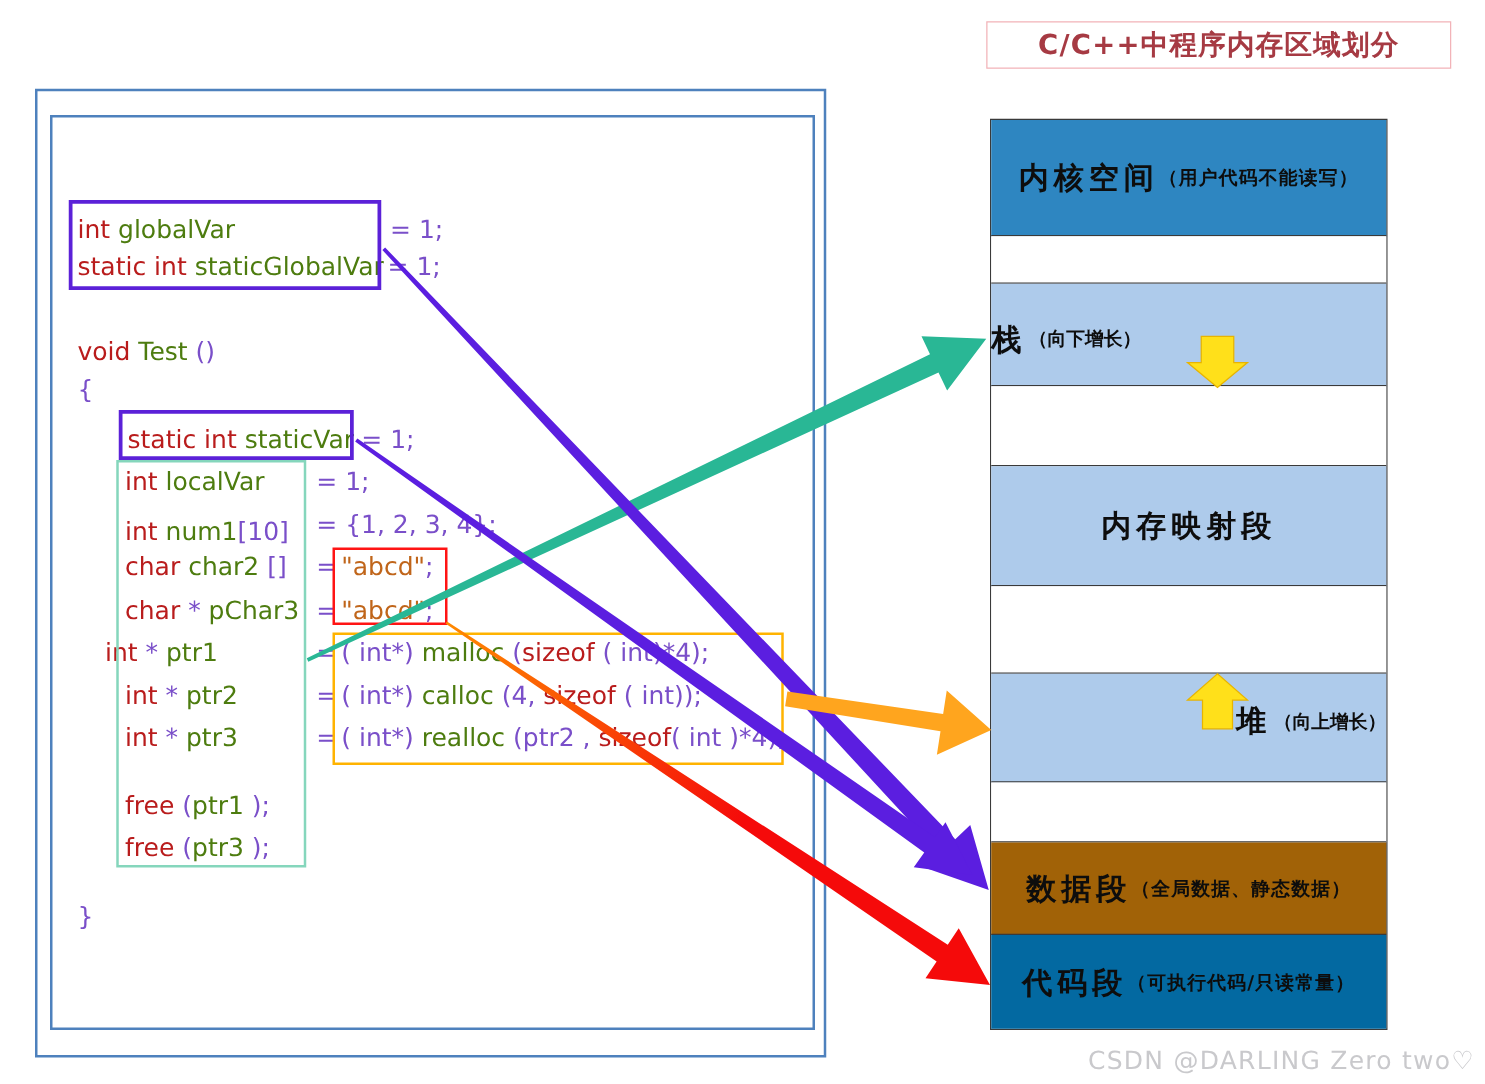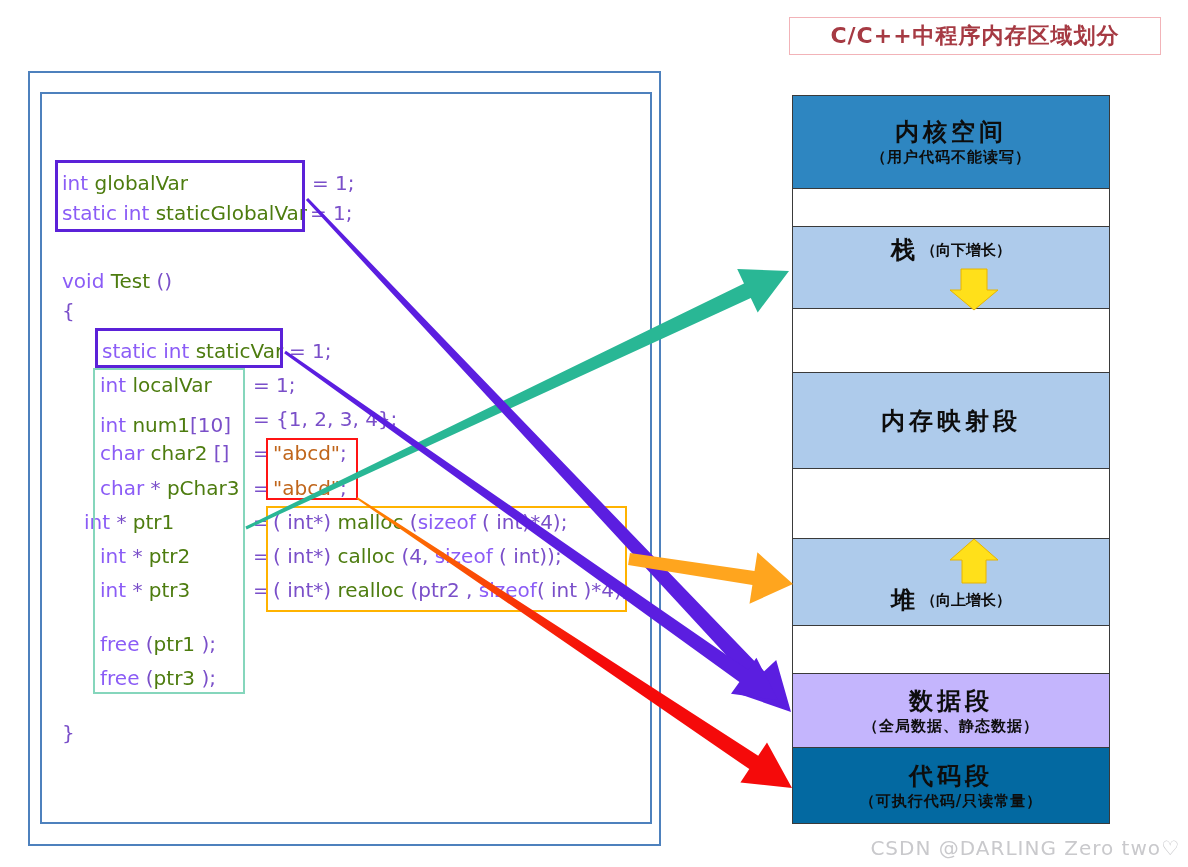--- a/index.html
+++ b/index.html
@@ -5,41 +5,41 @@
   html,body{margin:0;padding:0;}
   body{
     width:1188px;height:867px;position:relative;background:#ffffff;
     font-family:"DejaVu Sans","Liberation Sans",sans-serif;
     overflow:hidden;
   }
   
   .frame{position:absolute;border:2px solid #4E81BD;background:transparent;}
   
   .code-line{position:absolute;font-size:20px;line-height:26px;white-space:pre;}
-  .code-line .k{color:#8b5cf6;}
+  .code-line .k{color:#b91c1c;}
   .code-line .i{color:#4d7c0f;}
   .code-line .o{color:#7A4FC9;}
   .code-line .s{color:#C0651A;}
   
   .codebox{position:absolute;background:transparent;}
   
   .title-box{
     position:absolute;left:789px;top:17px;width:372px;height:38px;
     border:1px solid #F2B3B8;display:flex;align-items:center;justify-content:center;
     box-sizing:border-box;
   }
   .title-box span{font-size:22px;font-weight:bold;color:#A63A43;letter-spacing:1px;}
   
   .memory-col{
     position:absolute;left:792px;top:95px;width:318px;
     border:1px solid #3A3A3A;box-sizing:border-box;
   }
   .mem-sec{
     position:relative;box-sizing:border-box;border-bottom:1px solid #3A3A3A;
-    display:flex;flex-direction:column;align-items:center;color:#0d0d0d;
+    display:flex;flex-direction:row;align-items:center;color:#0d0d0d;
   }
   .mem-sec:last-child{border-bottom:none;}
   .mem-sec .big{font-size:24px;font-weight:bold;letter-spacing:4px;line-height:30px;}
   .mem-sec .sub{font-size:15px;font-weight:bold;letter-spacing:1px;line-height:20px;}
   .mem-sec .inline-lab{display:flex;align-items:center;}
   .mem-sec .inline-lab .suffix{font-size:15px;font-weight:bold;margin-left:2px;}
   .mem-sec.v-center{justify-content:center;}
   .mem-sec.v-top{justify-content:flex-start;padding-top:8px;}
   .mem-sec.v-bottom{justify-content:flex-end;padding-bottom:10px;}
   
@@ -117,21 +117,21 @@
       <div class="big">内存映射段</div>
     </div>
     <div class="mem-sec v-center" style="height: 70px; background: rgb(255, 255, 255);"></div>
     <div class="mem-sec v-bottom" style="height: 87px; background: rgb(174, 203, 235);">
       <div class="inline-lab">
         <span class="big">堆</span>
         <span class="suffix">（向上增长）</span>
       </div>
     </div>
     <div class="mem-sec v-center" style="height: 48px; background: rgb(255, 255, 255);"></div>
-    <div class="mem-sec v-center" style="height: 74px; background: #c4b5fd;">
+    <div class="mem-sec v-center" style="height: 74px; background: #a16207;">
       <div class="big">数据段</div>
       <div class="sub">（全局数据、静态数据）</div>
     </div>
     <div class="mem-sec v-center" style="height: 75px; background: #0369a1;">
       <div class="big">代码段</div>
       <div class="sub">（可执行代码/只读常量）</div>
     </div>
   </div>
 
 <svg id="overlay" width="1188" height="867" viewBox="0 0 1188 867">

